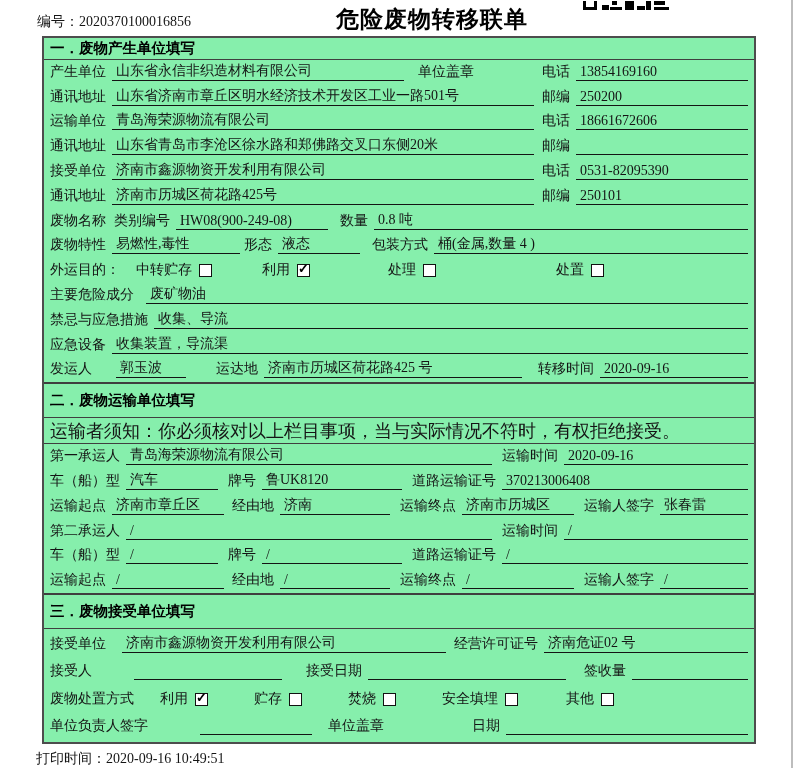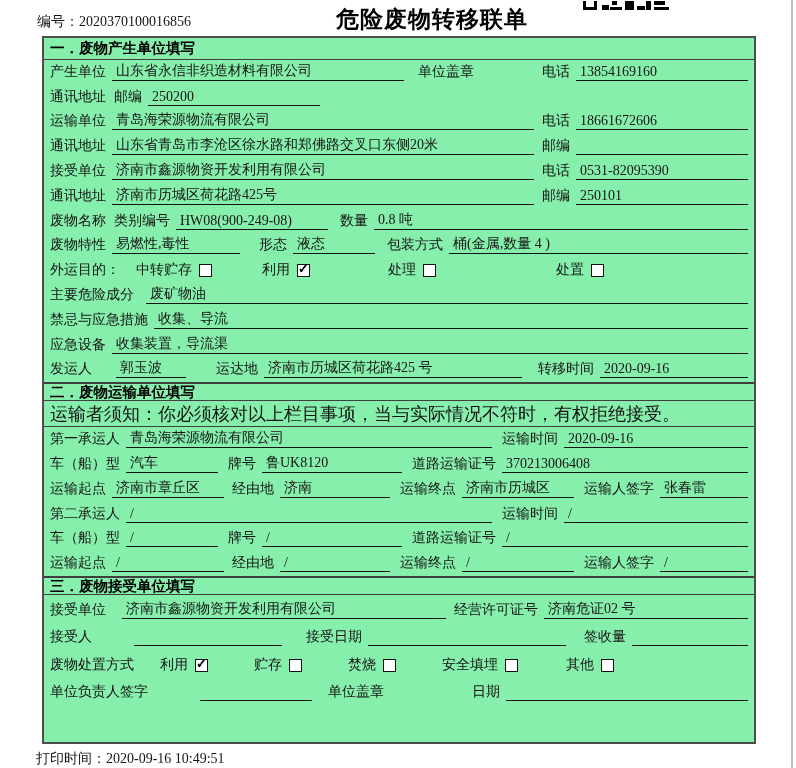--- a/index.html
+++ b/index.html
@@ -20,21 +20,21 @@
   .form{
     position:absolute;left:42px;top:36px;width:714px;height:708px;
     border:2px solid #4d4d4d;box-sizing:border-box;background:#86efac;
   }
   .sec-h{
     height:22px;display:flex;align-items:center;padding:0 6px;
     font-family:"Liberation Sans","DejaVu Sans",sans-serif;
     font-weight:700;font-size:14.5px;color:#000;
     border-bottom:1px solid #3f3f3f;box-sizing:border-box;white-space:nowrap;
   }
-  .sec-h.bt{border-top:2px solid #3f3f3f;height:19px;font-family:Liberation Serif, serif;}
+  .sec-h.bt{border-top:2px solid #3f3f3f;height:36px;font-family:Liberation Serif, serif;}
   .notice{
     height:26px;display:flex;align-items:center;padding:0 6px;
     border-bottom:1px solid #3f3f3f;box-sizing:border-box;white-space:nowrap;font-size:18px;
   }
   .row{
     display:flex;align-items:flex-end;height:24.8px;padding:0 6px 4px 6px;
     box-sizing:border-box;white-space:nowrap;
   }
   .row.tall{height:27.5px;}
   .lbl{flex:0 0 auto;}
@@ -85,20 +85,21 @@
     <span class="lbl">产生单位</span>
     <span class="val" style="width:292px">山东省永信非织造材料有限公司</span>
     <span class="lbl" style="margin-left:14px">单位盖章</span>
     <span class="spacer"></span>
     <span class="lbl">电话</span>
     <span class="val" style="width:172px">13854169160</span>
   </div>
 
   <div class="row">
     <span class="lbl">通讯地址</span>
+    <span class="val fill">山东省济南市章丘区明水经济技术开发区工业一路501号</span>
     <span class="lbl" style="margin-left:8px">邮编</span>
     <span class="val" style="width:172px">250200</span>
   </div>
 
   <div class="row">
     <span class="lbl">运输单位</span>
     <span class="val fill">青岛海荣源物流有限公司</span>
     <span class="lbl" style="margin-left:8px">电话</span>
     <span class="val" style="width:172px">18661672606</span>
   </div>
@@ -128,21 +129,21 @@
     <span class="lbl">废物名称</span>
     <span class="lbl" style="margin-left:8px">类别编号</span>
     <span class="val" style="width:152px">HW08(900-249-08)</span>
     <span class="lbl" style="margin-left:12px">数量</span>
     <span class="val fill">0.8 吨</span>
   </div>
 
   <div class="row">
     <span class="lbl">废物特性</span>
     <span class="val" style="width:128px">易燃性,毒性</span>
-    <span class="lbl" style="margin-left:19px">形态</span>
+    <span class="lbl" style="margin-left:4px">形态</span>
     <span class="val" style="width:82px">液态</span>
     <span class="lbl" style="margin-left:12px">包装方式</span>
     <span class="val fill">桶(金属,数量 4 )</span>
   </div>
 
   <div class="row">
     <span class="lbl">外运目的：</span>
     <span class="cb-item" style="margin-left:16px;width:126px">
       <span>中转贮存</span>
       <span class="cb-box" data-checked="false"></span>

